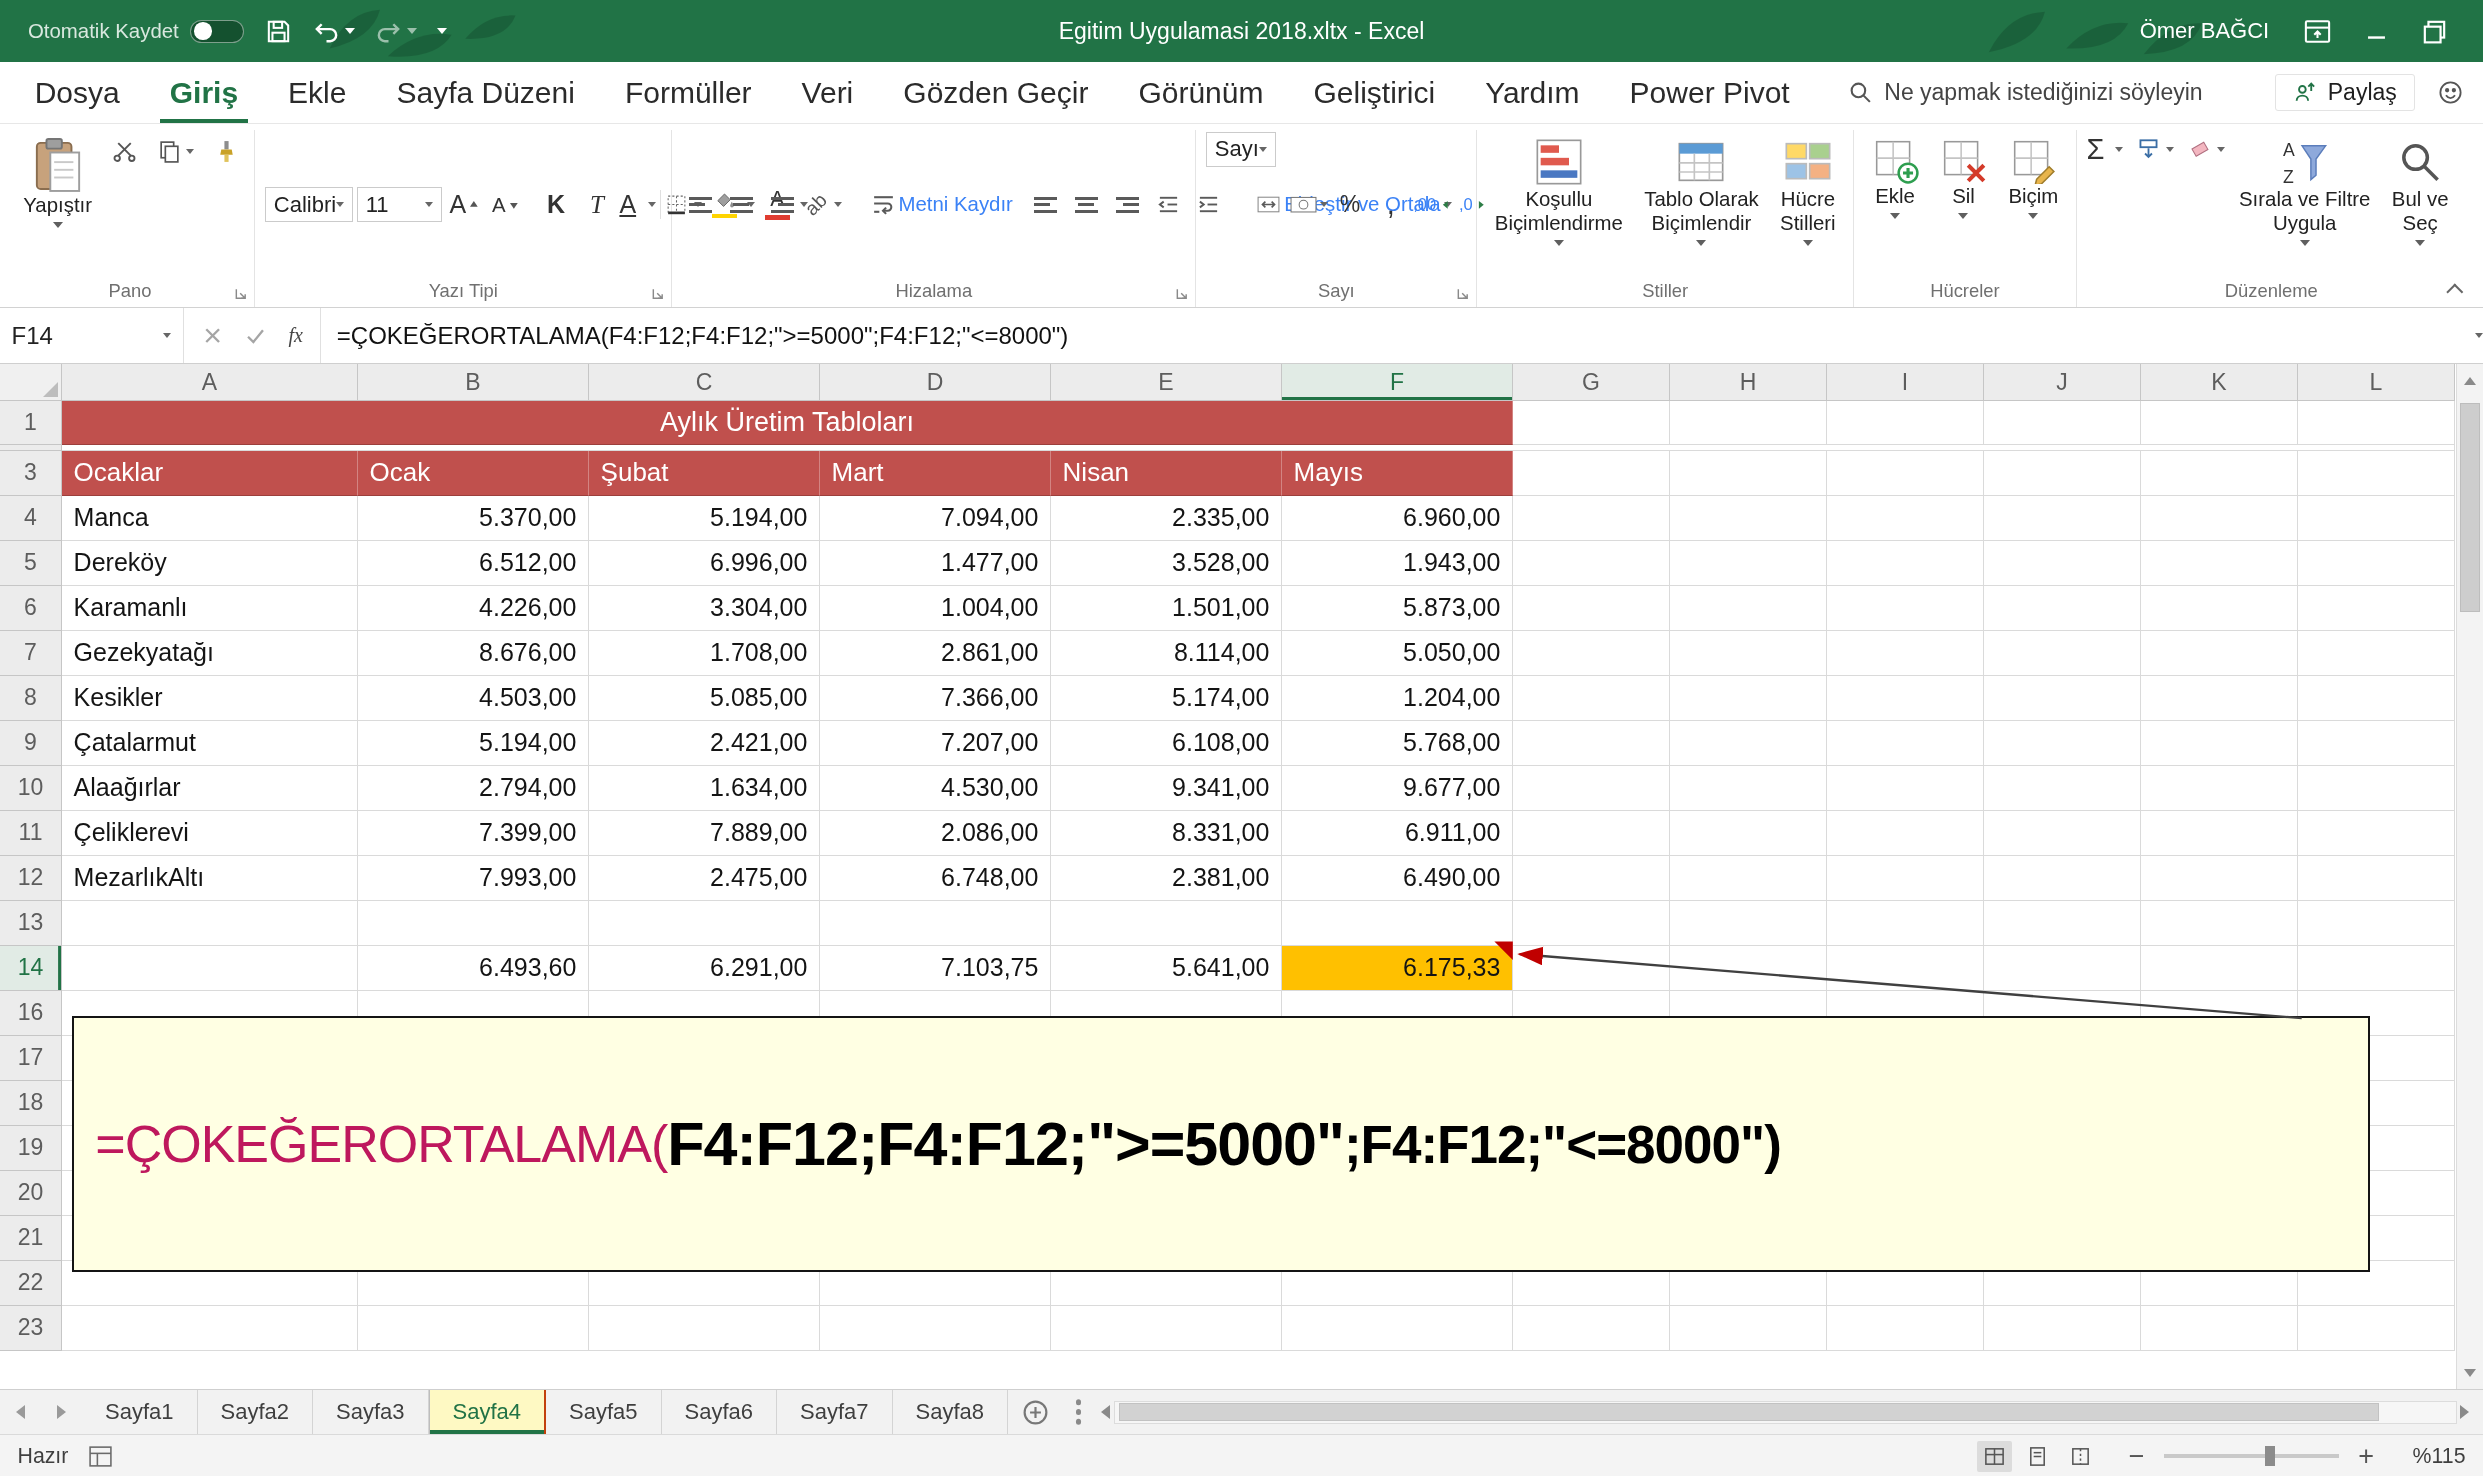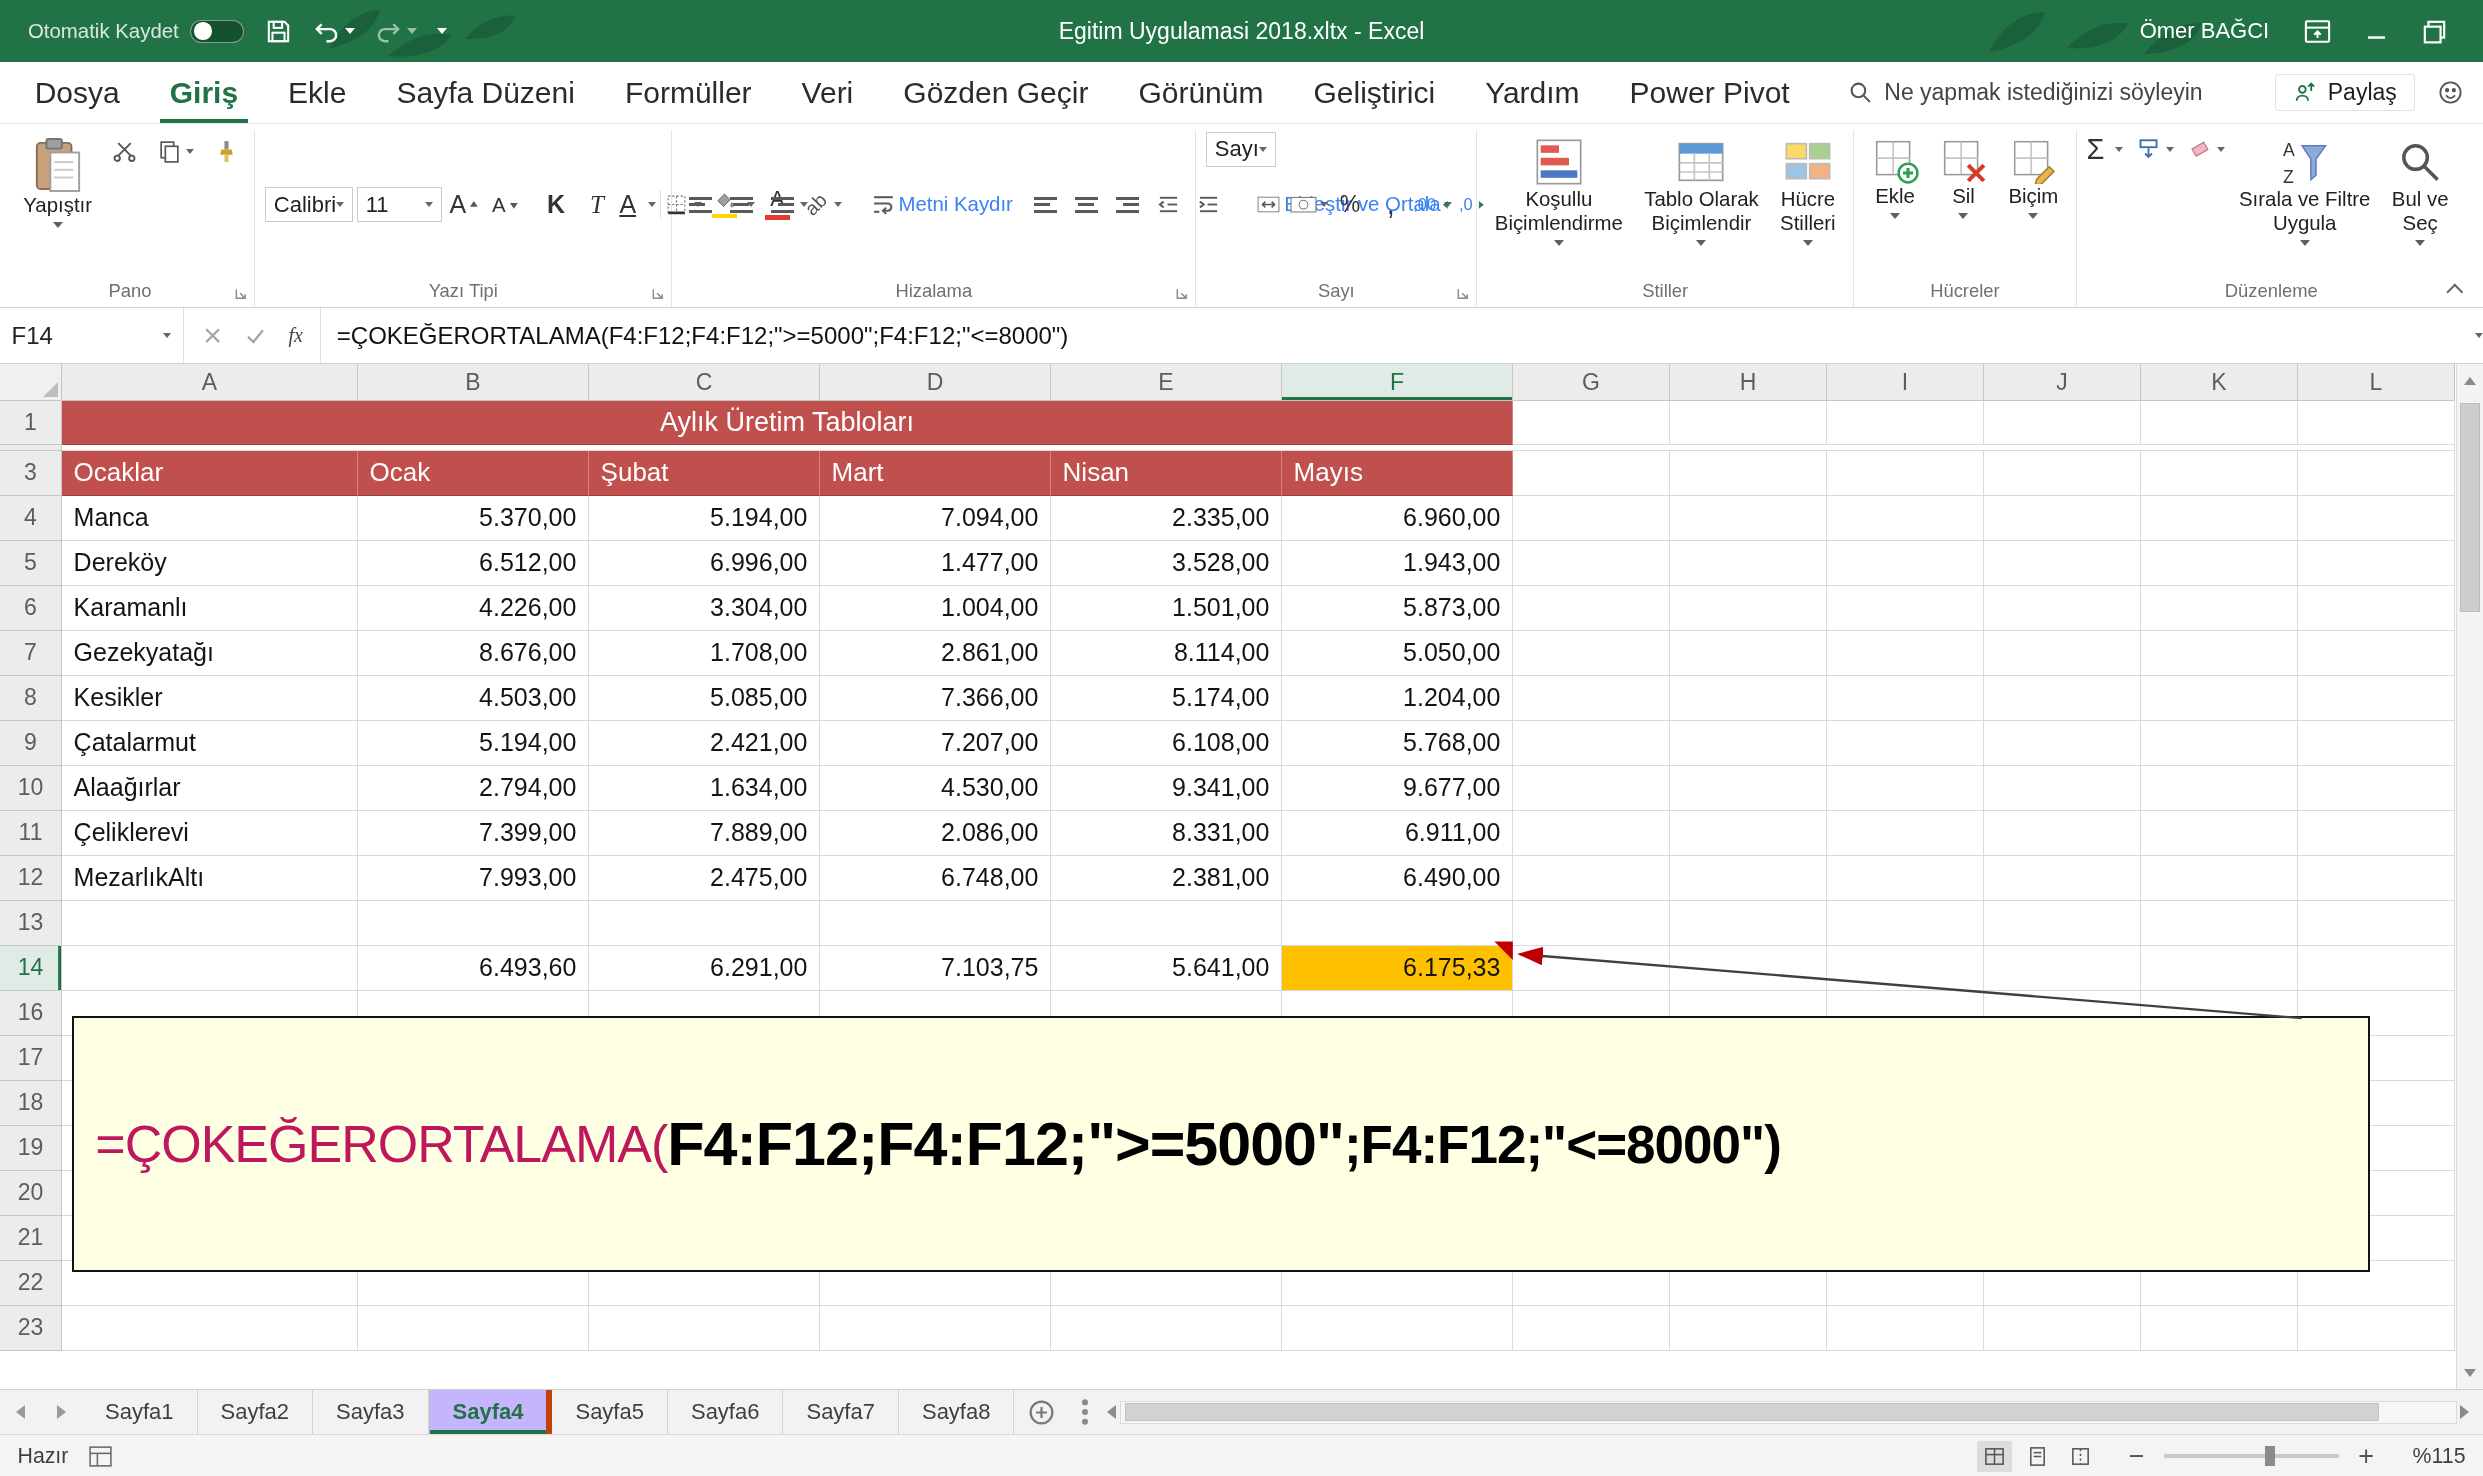--- a/index.html
+++ b/index.html
@@ -107,21 +107,21 @@
   .vs-track{flex:1;width:100%;position:relative}
   .vs-thumb{position:absolute;left:2.9px;right:2.9px;top:5.8px;height:209px;background:#cdcdcd;border:1px solid #bdbdbd;cursor:grab}
 
   
   .sheetbar{height:45px;background:#f2f2f2;border-top:1px solid #cfcfcf;display:flex;align-items:stretch;flex:none}
   .snav{width:41px;display:flex;align-items:center;justify-content:center;cursor:pointer}
   .tri-l{width:0;height:0;border-top:7.8px solid transparent;border-bottom:7.8px solid transparent;border-right:9.7px solid #9a9a9a}
   .tri-r{width:0;height:0;border-top:7.8px solid transparent;border-bottom:7.8px solid transparent;border-left:9.7px solid #9a9a9a}
   .stabs{display:flex;align-items:stretch}
   .stab{display:flex;align-items:center;padding:0 23px;font-size:22px;color:#3f3f3f;border-right:1px solid #d4d4d4;cursor:pointer;background:transparent}
-  .stab.active{background:#c4b5fd;color:var(--green);font-weight:700;box-shadow:inset 0 -3.9px 0 var(--green);border-right:6px solid #c2410c;border-left:1px solid #bdbdbd}
+  .stab.active{background:#fef9c3;color:var(--green);font-weight:400;box-shadow:inset 0 -3.9px 0 var(--green);border-right:2px solid #c2410c;border-left:1px solid #bdbdbd}
   .newsheet{width:54px;display:flex;align-items:center;justify-content:center;cursor:pointer}
   .vdots{width:5.8px;height:5.8px;border-radius:50%;background:#8a8a8a;box-shadow:0 9.7px 0 #8a8a8a,0 -9.7px 0 #8a8a8a;margin:0 13.6px;align-self:center}
   .hscroll{flex:1;display:flex;align-items:center;margin:6.8px 13.6px 6.8px 5.8px;gap:3.9px}
   .hs-track{flex:1;height:23px;background:#f6f6f6;border:1px solid #dcdcdc;position:relative}
   .hs-thumb{position:absolute;top:1.9px;bottom:1.9px;left:3.9px;width:94%;background:#d2d2d2;border:1px solid #c2c2c2;cursor:grab}
 
   
   .statusbar{height:43px;background:#f4f4f4;border-top:1px solid #dadada;display:flex;align-items:center;flex:none;padding:0 17.5px;font-size:21.3px;color:#3f3f3f}
   .sb-left{display:flex;align-items:center;gap:19.4px}
   .sb-right{margin-left:auto;display:flex;align-items:center;gap:19.4px}

